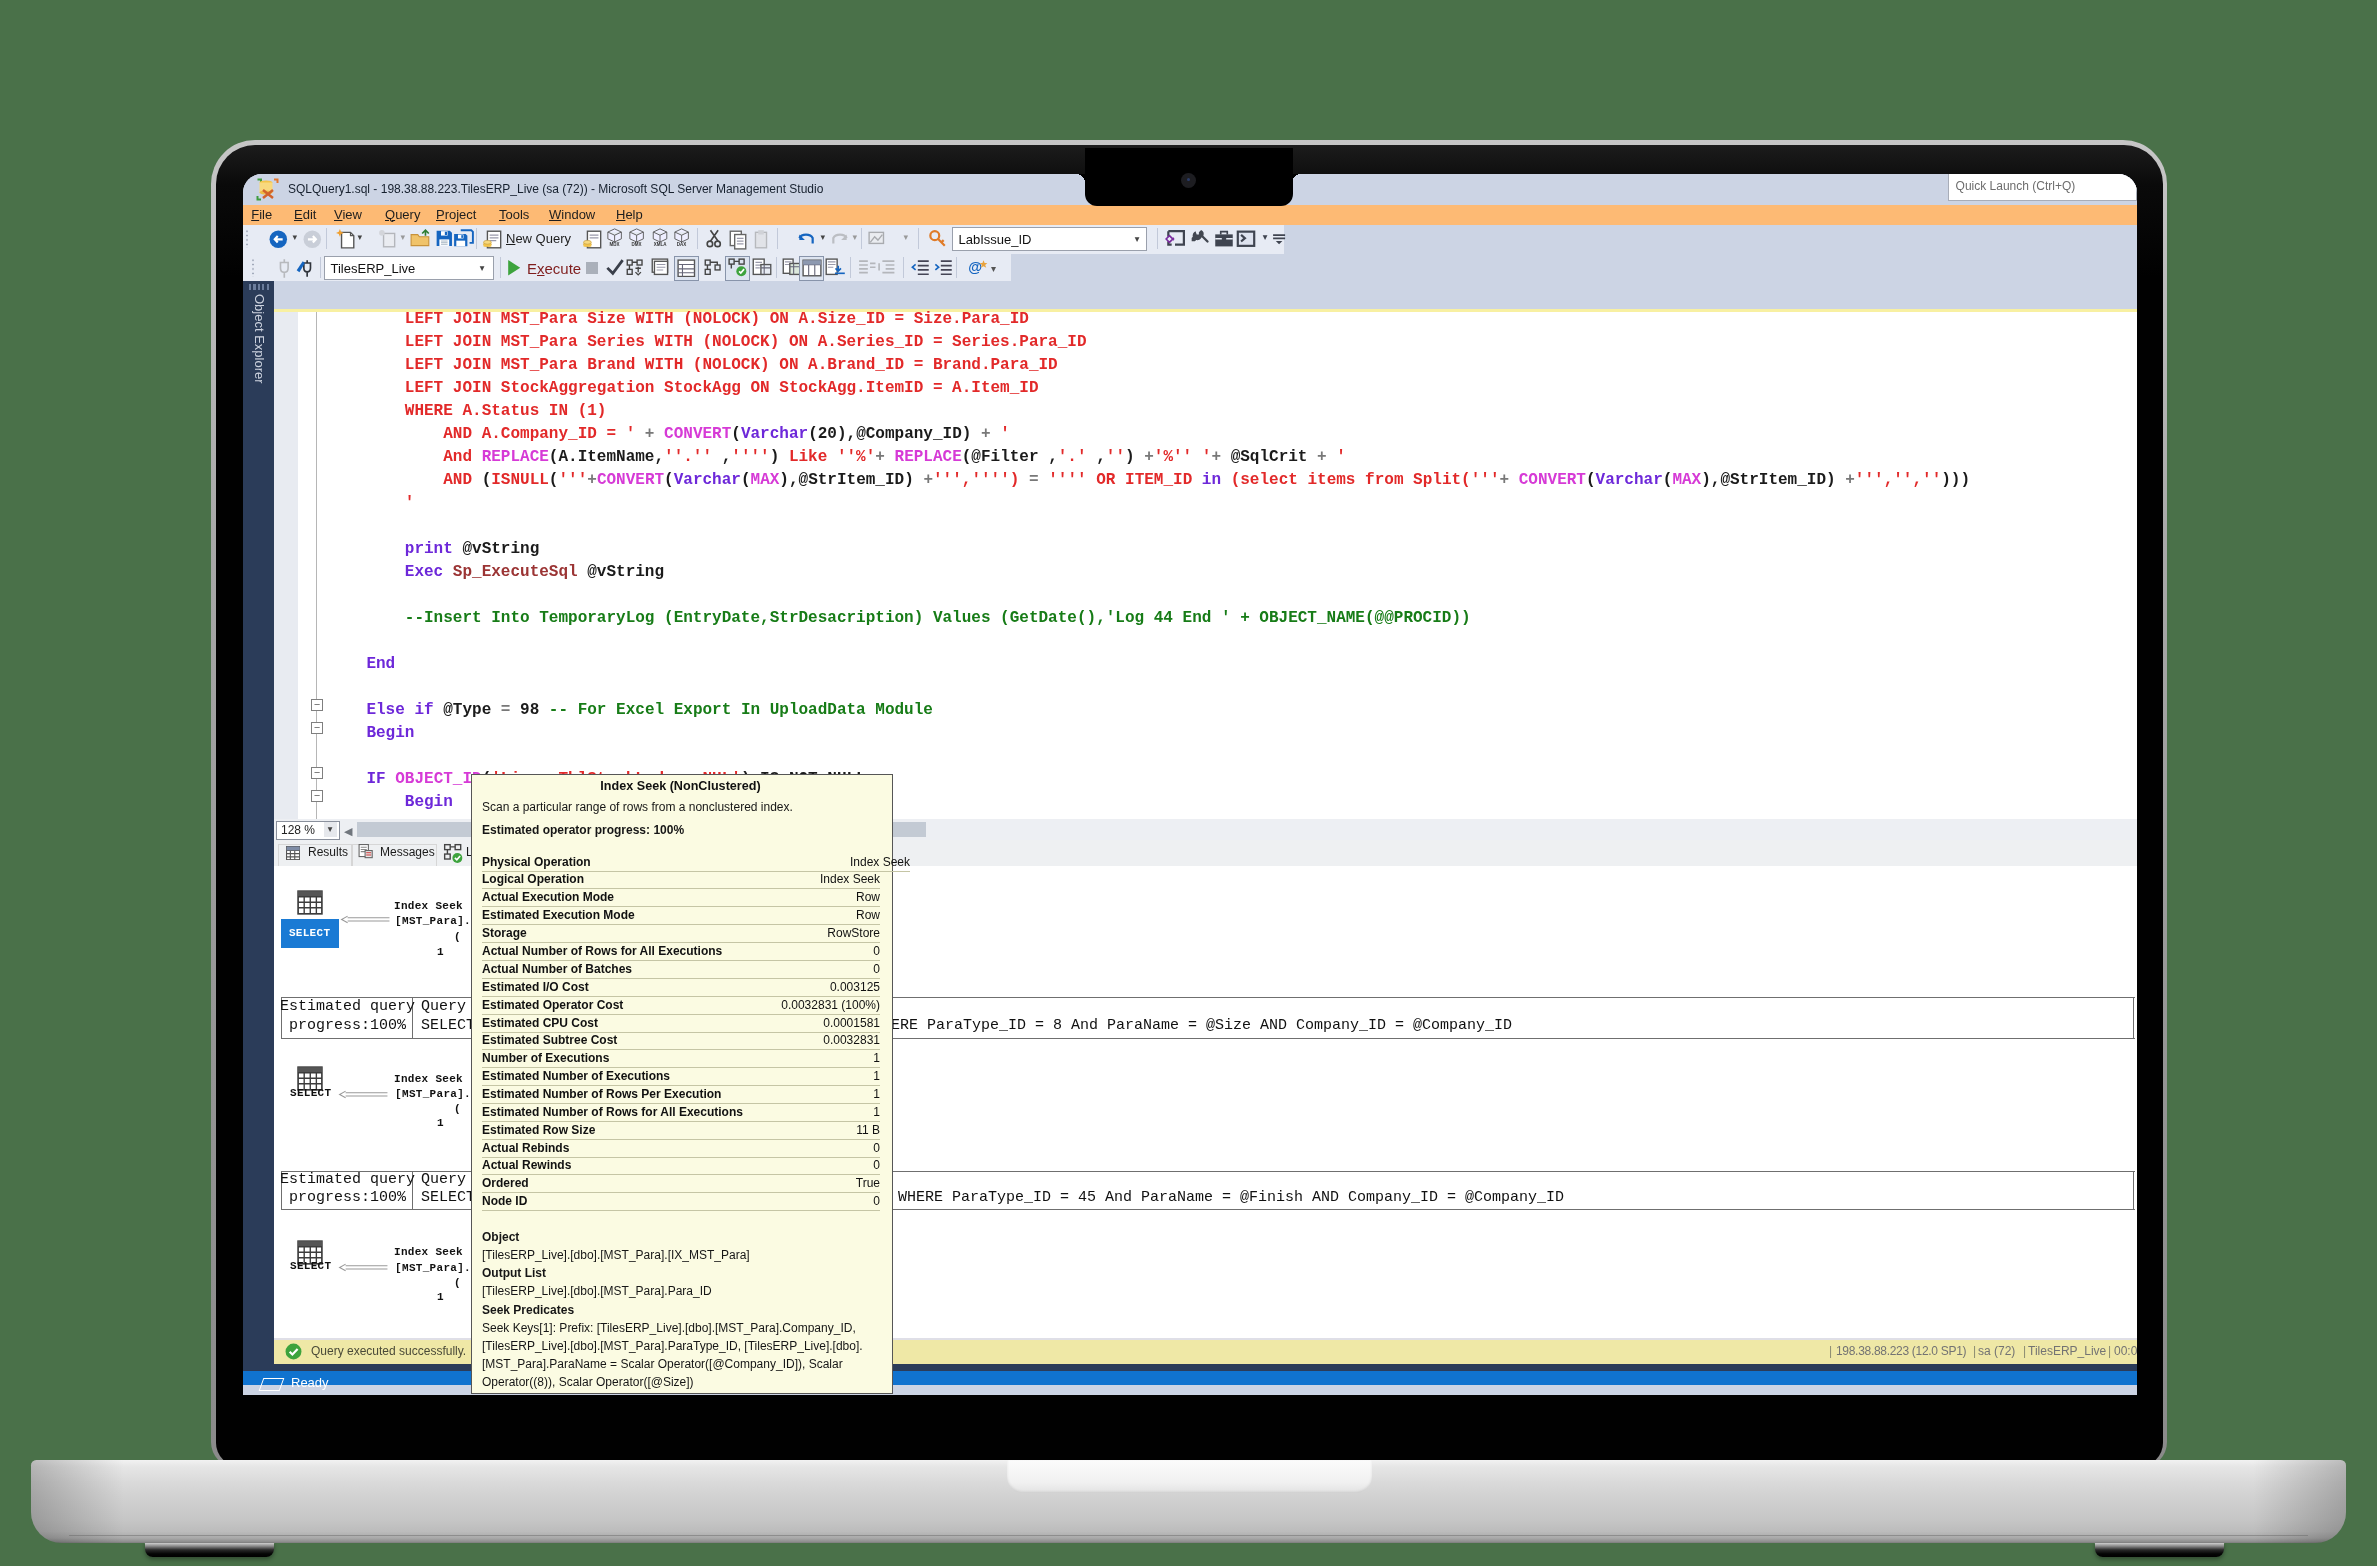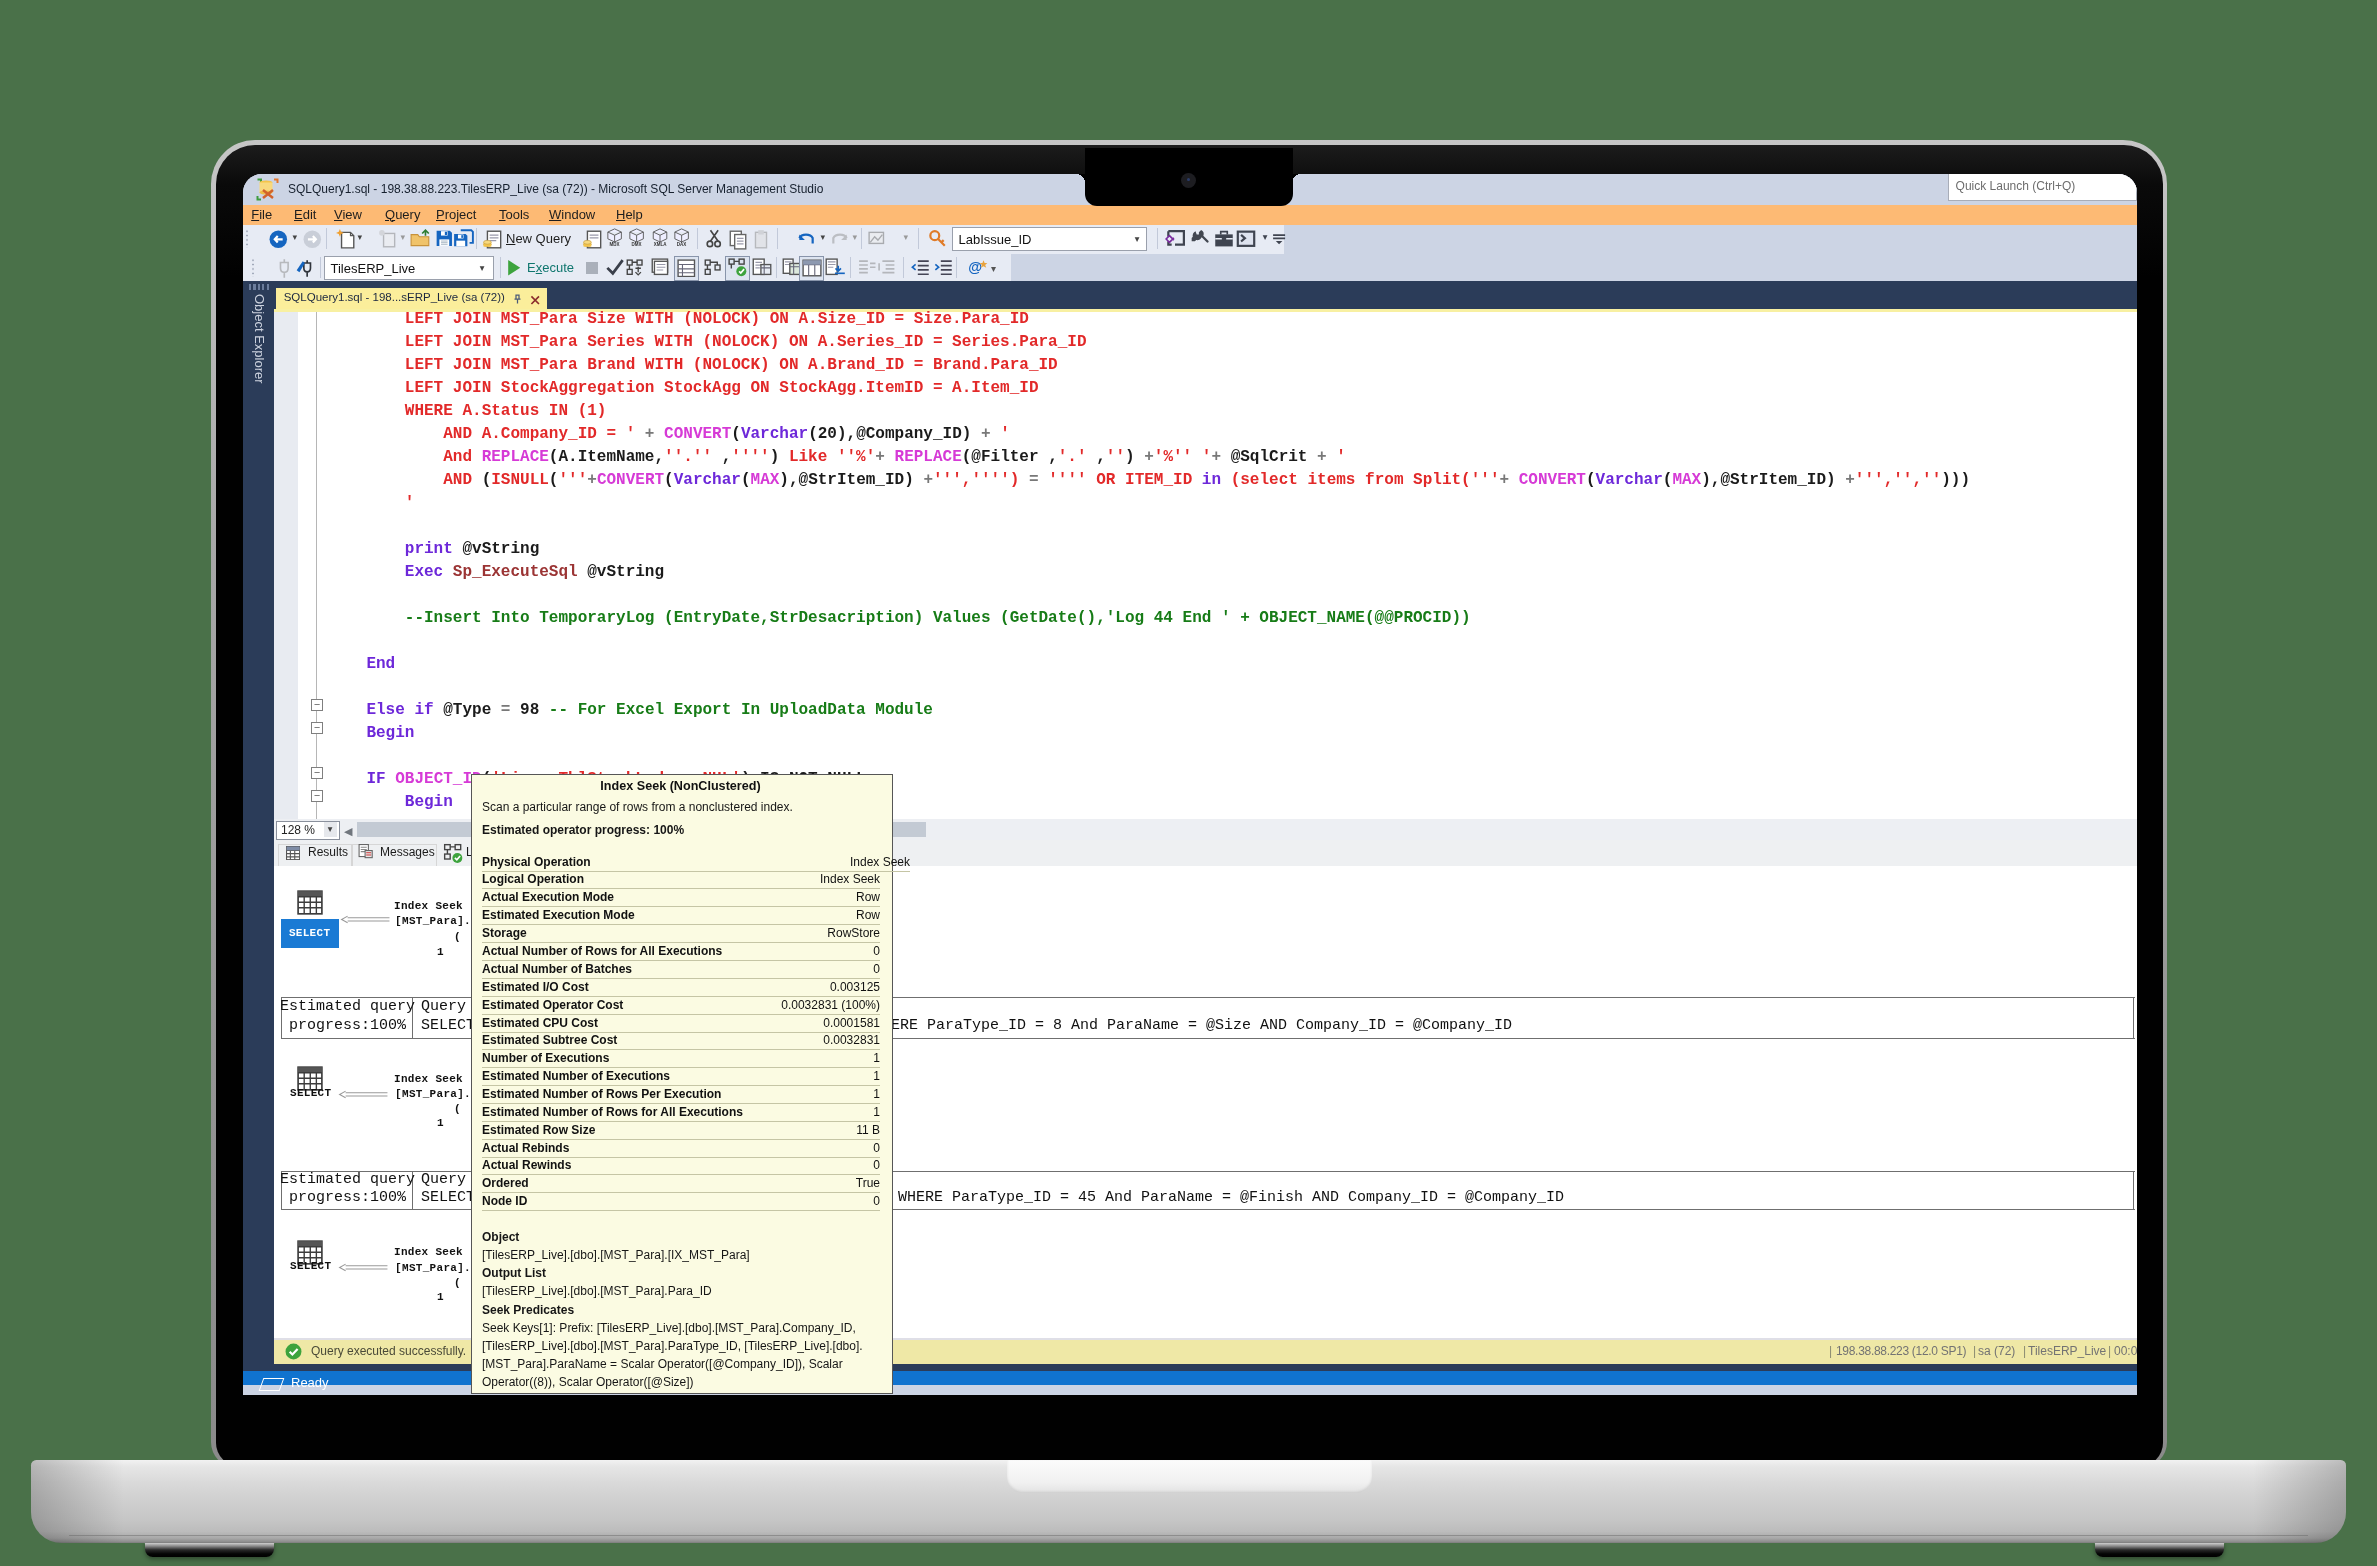--- a/index.html
+++ b/index.html
@@ -284,21 +284,21 @@
       </svg>
       <div class="abs sep" style="left:77px;"></div>
       <div class="abs" style="left:81px;top:2.2px;width:168px;height:22px;background:#fff;border:1.1px solid #9aa0ac;">
         <span class="abs" style="left:5.5px;top:3.8px;font-size:13px;color:#111;">TilesERP_Live</span>
         <span class="abs" style="left:153px;top:6.6px;font-size:8.2px;color:#444;">▼</span>
       </div>
       <div class="abs sep" style="left:257px;"></div>
       <svg class="abs" style="left:263px;top:5px;" width="16.4" height="17.5" viewBox="0 0 30 32">
         <path d="M4 2 L26 16 L4 30 Z" fill="#3da33d"></path>
       </svg>
-      <span class="abs" style="left:284px;top:5.5px;font-size:13px;color:#0f766e;">E<u>x</u>ecute</span>
+      <span class="abs" style="left:284px;top:5.5px;font-size:15px;color:#7f1d1d;">E<u>x</u>ecute</span>
       <div class="abs" style="left:343px;top:7.7px;width:12px;height:12px;background:#aab0ba;"></div>
       <svg class="abs" style="left:362px;top:4.4px;" width="20" height="18.6" viewBox="0 0 36 34">
         <path d="M4 18 L14 28 L32 4" fill="none" stroke="#3a3f4a" stroke-width="5"></path>
       </svg>
       <svg class="abs" style="left:383px;top:5px;" width="20" height="17.5" viewBox="0 0 36 32">
         <rect x="2" y="2" width="9" height="9" fill="none" stroke="#444" stroke-width="2.5"></rect>
         <rect x="20" y="2" width="9" height="9" fill="none" stroke="#444" stroke-width="2.5"></rect>
         <rect x="2" y="19" width="9" height="9" fill="none" stroke="#444" stroke-width="2.5"></rect>
         <path d="M11 6 L20 6 M6 11 L6 19 M22 14 L22 24 M17 24 L22 29 L27 24 M17 17 L27 17" stroke="#444" stroke-width="2.5" fill="none"></path>
       </svg>
@@ -369,31 +369,20 @@
       <svg class="abs" style="left:690px;top:5px;" width="20" height="16.4" viewBox="0 0 36 30">
         <path d="M14 4 L34 4 M14 12 L34 12 M14 20 L34 20 M14 28 L34 28" stroke="#445" stroke-width="3"></path>
         <path d="M4 10 L10 15 L4 20" stroke="#1565c0" stroke-width="3" fill="none"></path>
       </svg>
       <div class="abs sep" style="left:713px;"></div>
       <svg class="abs" style="left:724px;top:4.4px;" width="21" height="18.6" viewBox="0 0 38 34">
         <text x="2" y="26" font-size="26" font-weight="bold" fill="#1565c0" font-family="Liberation Sans">@</text>
         <path d="M30 4 L32 9 L37 9 L33 13 L35 18 L30 15 L25 18 L27 13 L23 9 L28 9 Z" fill="#e8a33d"></path>
       </svg>
       <span class="abs" style="left:748px;top:8.8px;font-size:10px;color:#555;">▾</span>
-    </div>
-    <div class="abs" id="tabstrip">
-      <div class="abs" id="doctab">
-          <div class="abs" id="doctabtxt">SQLQuery1.sql - 198...sERP_Live (sa (72))</div>
-        <svg class="abs" style="left:236px;top:6.6px;" width="11" height="11" viewBox="0 0 22 22">
-          <path d="M8 2 L14 2 L14 10 L8 10 Z M11 10 L11 19 M5 10 L17 10" fill="none" stroke="#4a5a78" stroke-width="2.5"></path>
-        </svg>
-        <svg class="abs" style="left:254px;top:7.1px;" width="10.4" height="10.4" viewBox="0 0 22 22">
-          <path d="M3 3 L19 19 M19 3 L3 19" stroke="#8a2c2c" stroke-width="3.5"></path>
-        </svg>
-      </div>
     </div>
     <div class="abs" id="tabyellow"></div>
     <div class="abs" id="oestrip">
       <div class="abs" id="oegrip"></div>
       <div class="abs" id="oetxt">Object Explorer</div>
     </div>
     <div class="abs" id="editor">
       <div class="abs" id="edmargin"></div>
       <div class="abs" id="foldline"></div>
       <div class="abs foldbox" style="top:387px;">–</div>

